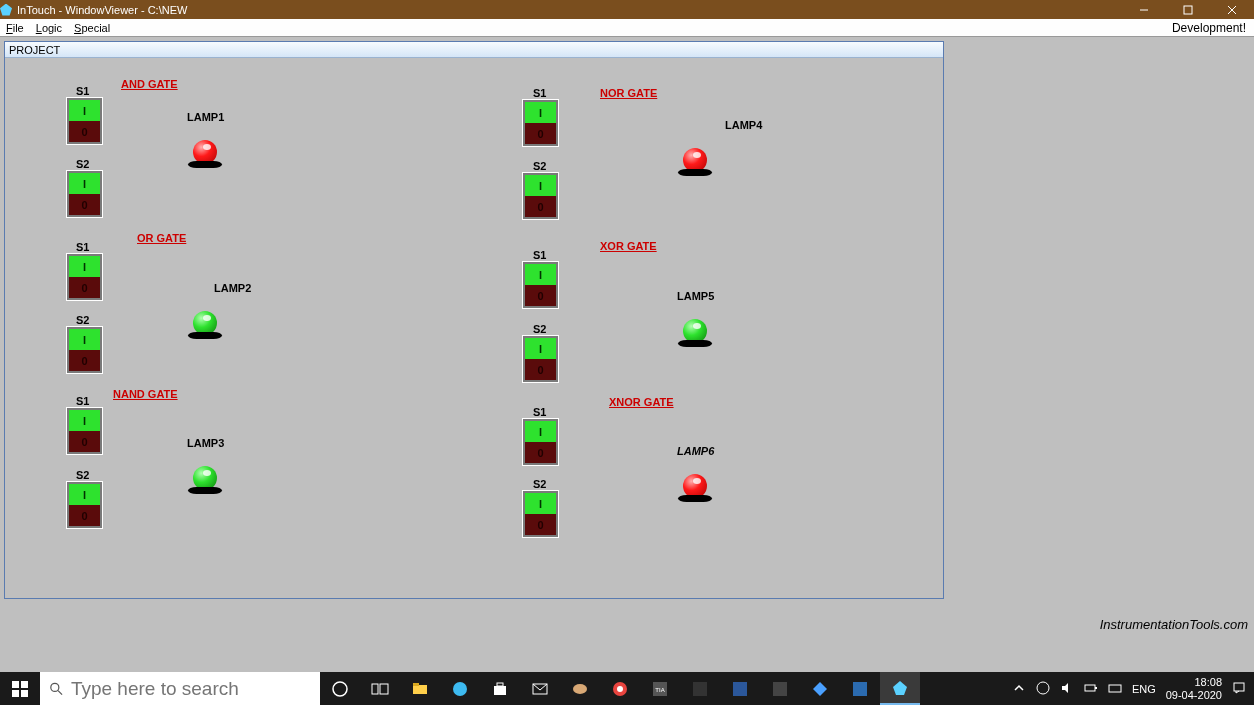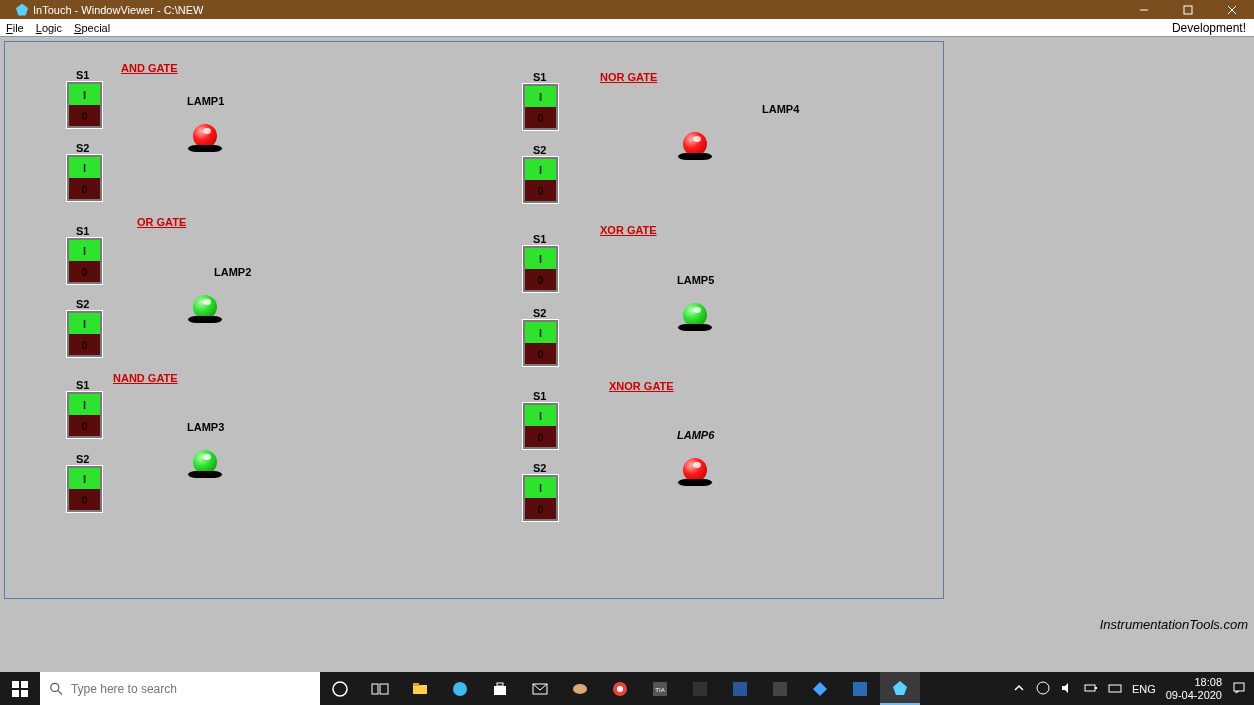--- a/index.html
+++ b/index.html
@@ -1,21 +1,21 @@
 <!DOCTYPE html>
 <html><head>
 <meta charset="utf-8">
 <style>
   * { box-sizing: border-box; margin: 0; padding: 0; font-family: "Segoe UI", Tahoma, sans-serif; }
   html, body { width: 1254px; height: 705px; background: #bfbfbf; overflow: hidden; }
 
   
   .titlebar {
     height: 19px; background: #7a4e1e; color: #fff; display: flex; align-items: center;
-    font-size: 11px; padding-left: 16px;
+    font-size: 11px; padding-left: 0;
   }
   .titlebar .logo { width: 12px; height: 12px; background: #5bd1ff; margin-right: 5px;
     clip-path: polygon(50% 0, 100% 40%, 80% 100%, 20% 100%, 0 40%); }
   .win-controls { margin-left: auto; display: flex; }
   .win-btn { width: 44px; height: 19px; display: flex; align-items: center; justify-content: center;
     color: #fff; font-size: 12px; cursor: pointer; }
   .win-btn svg { width: 10px; height: 10px; stroke: #fff; stroke-width: 1; fill: none; }
 
   
   .menubar {
@@ -71,21 +71,21 @@
   
   .watermark { position: absolute; right: 6px; bottom: 40px; font-size: 13px; color: #000; font-family: Arial, sans-serif; font-style: italic; }
 
   
   .taskbar { position: absolute; bottom: 0; left: 0; right: 0; height: 33px;
     background: #1a1a1a; display: flex; align-items: stretch; color: #fff; }
   .start-btn { width: 40px; display: flex; align-items: center; justify-content: center; cursor: pointer; }
   .start-btn svg { width: 16px; height: 16px; }
   .search-box { width: 280px; background: #fff; display: flex; align-items: center; padding: 0 10px; }
   .search-box svg { width: 14px; height: 14px; margin-right: 8px; }
-  .search-box input { border: none; outline: none; font-size: 12px; color: #a21caf; width: 100%; background: transparent; }
+  .search-box input { border: none; outline: none; font-size: 19px; color: #a21caf; width: 100%; background: transparent; }
   .task-icons { display: flex; align-items: center; }
   .task-icon { width: 40px; height: 33px; display: flex; align-items: center; justify-content: center; cursor: pointer; }
   .task-icon.active { background: #3a3a3a; border-bottom: 2px solid #76b9ed; }
   .task-icon svg { width: 18px; height: 18px; }
   .tray { margin-left: auto; display: flex; align-items: center; font-size: 11px; padding-right: 8px; gap: 10px; }
   .tray .clock { text-align: right; line-height: 1.1; font-size: 11px; }
   .tray svg { width: 14px; height: 14px; }
   .tray .lang { font-size: 11px; }
 </style>
 </head>
@@ -116,20 +116,23 @@
 
 <div class="menubar">
   <span class="menu-item"><u>F</u><span></span><span id="mf">ile</span></span>
   <span class="menu-item"><u>L</u><span id="ml">ogic</span></span>
   <span class="menu-item"><u>S</u><span id="ms">pecial</span></span>
   <span class="dev">Development!</span>
 </div>
 
 <div class="desktop">
   <div class="project-win">
+    <div class="project-titlebar">
+      <span>PROJECT</span>
+    </div>
     <div class="project-body" id="project-body">
 
     <div class="gate-label" style="left: 116px; top: 20px;">AND GATE</div>
         <div class="sw-label" style="left: 71px; top: 27px;">S1</div>
         <div class="switch" style="left: 62px; top: 40px;">
           <div class="half top on">I</div>
           <div class="half bot off">0</div>
         </div>
         <div class="sw-label" style="left: 71px; top: 100px;">S2</div>
         <div class="switch" style="left: 62px; top: 113px;">
@@ -183,21 +186,21 @@
         <div class="sw-label" style="left: 528px; top: 29px;">S1</div>
         <div class="switch" style="left: 518px; top: 42px;">
           <div class="half top on">I</div>
           <div class="half bot off">0</div>
         </div>
         <div class="sw-label" style="left: 528px; top: 102px;">S2</div>
         <div class="switch" style="left: 518px; top: 115px;">
           <div class="half top on">I</div>
           <div class="half bot off">0</div>
         </div>
-        <div class="lamp-label" style="left: 709px; top: 61px; padding-left: 48px;">LAMP4</div>
+        <div class="lamp-label" style="left: 672px; top: 61px; padding-left: 48px;">LAMP4</div>
         <div class="lamp red" style="left: 670px; top: 78px;">
           <div class="bulb">
             <div class="hi"></div>
           </div>
           <div class="base"></div>
         </div>
         <div class="gate-label" style="left: 595px; top: 182px;">XOR GATE</div>
         <div class="sw-label" style="left: 528px; top: 191px;">S1</div>
         <div class="switch" style="left: 518px; top: 204px;">
           <div class="half top on">I</div>

